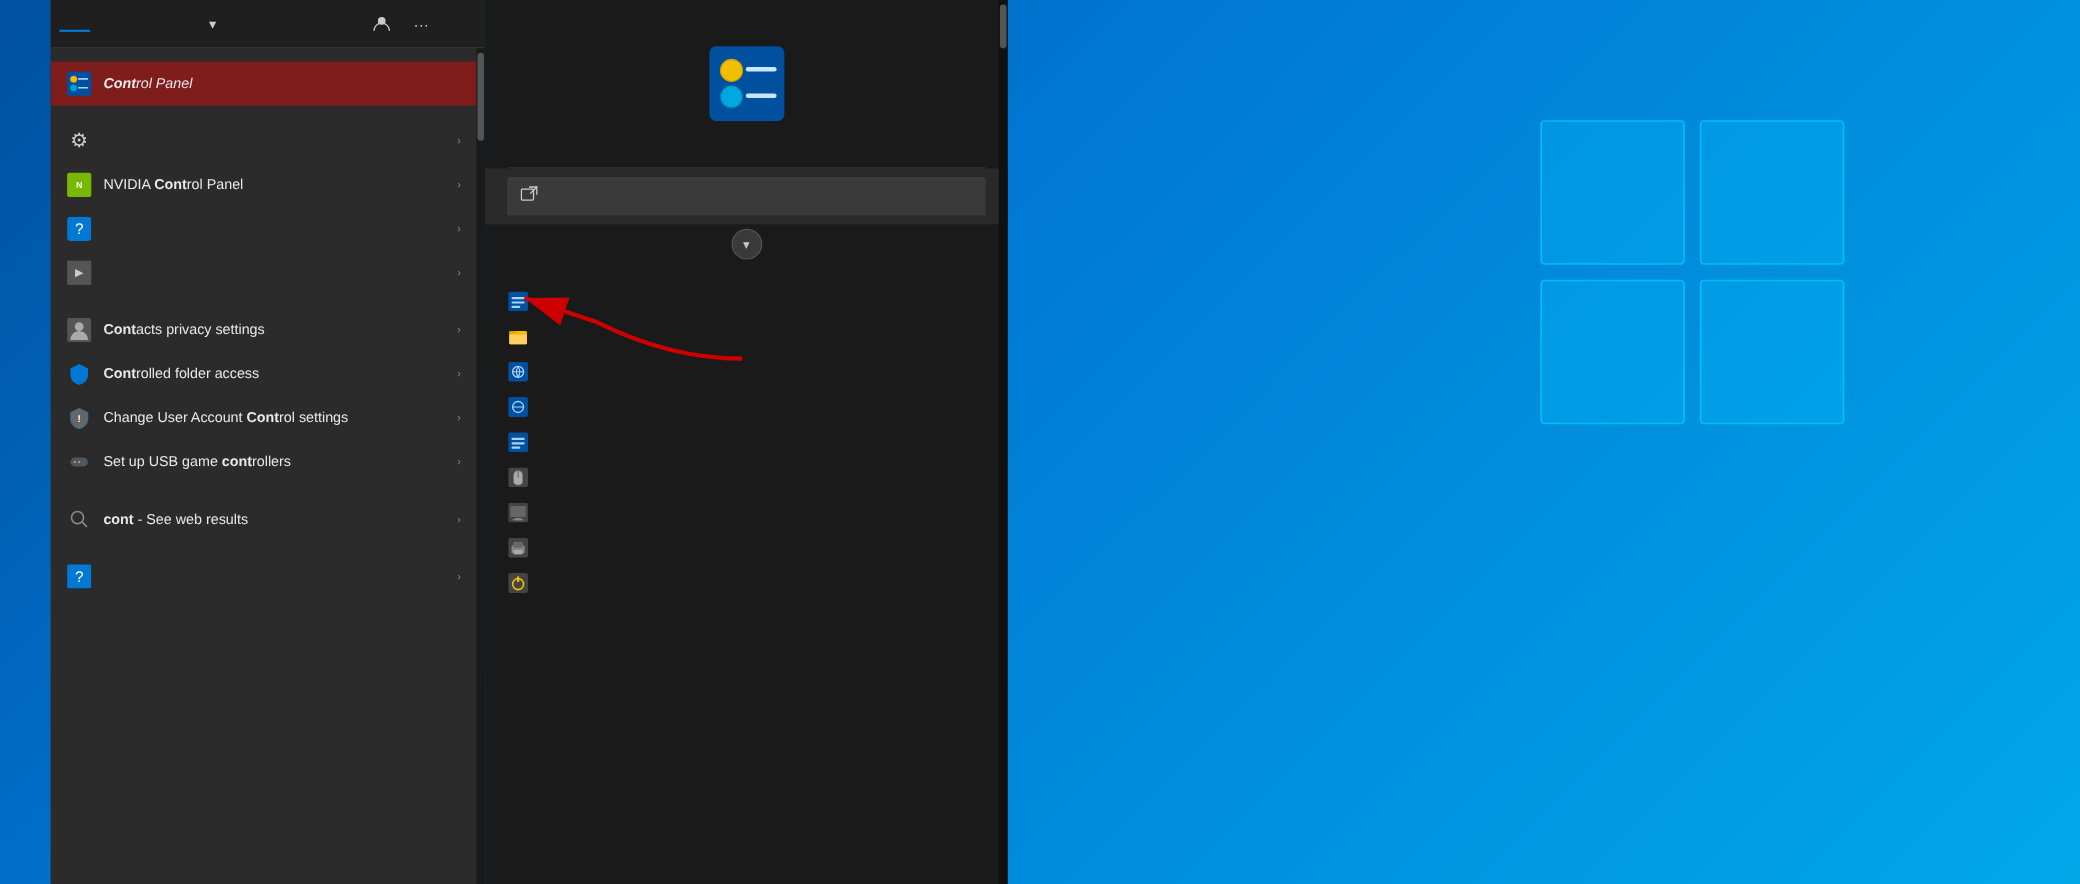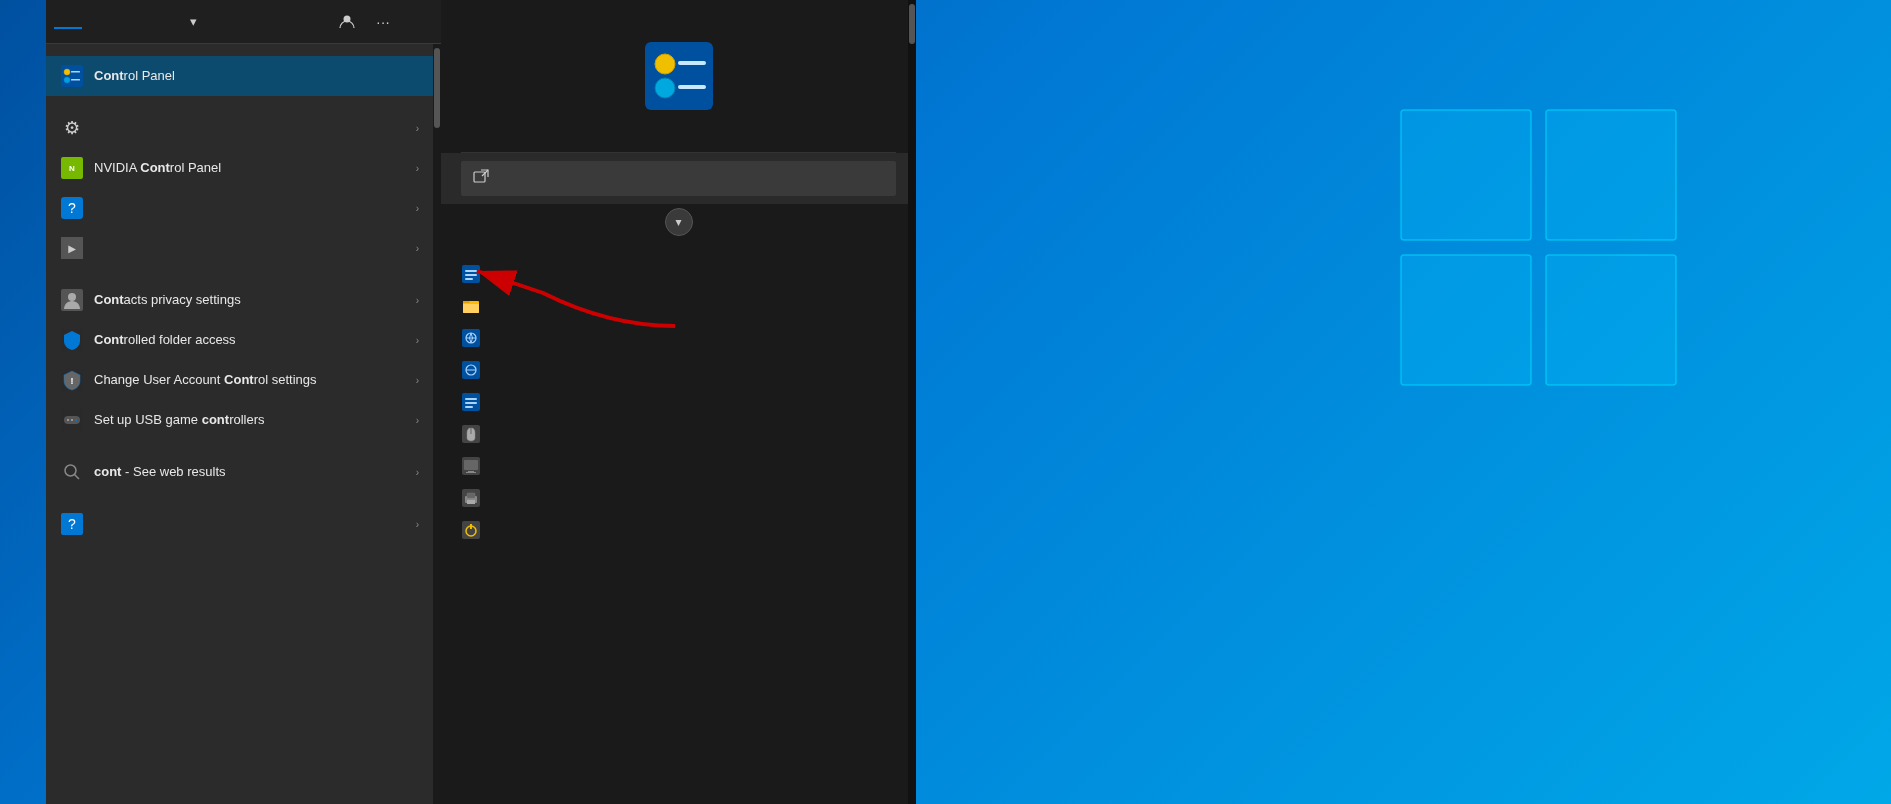--- a/index.html
+++ b/index.html
@@ -139,21 +139,22 @@
       align-items: center;
       padding: 6px 14px;
       cursor: pointer;
       gap: 10px;
       min-height: 40px;
     }
     .result-item:hover, .result-item.selected {
       background: #3a4a5a;
     }
     .result-item.selected {
-      background: #0c4a6e;
+      background: #7f1d1d;
+      font-style: italic;
     }
     .result-item-icon {
       width: 24px;
       height: 24px;
       flex-shrink: 0;
       display: flex;
       align-items: center;
       justify-content: center;
     }
     .result-item-text {

